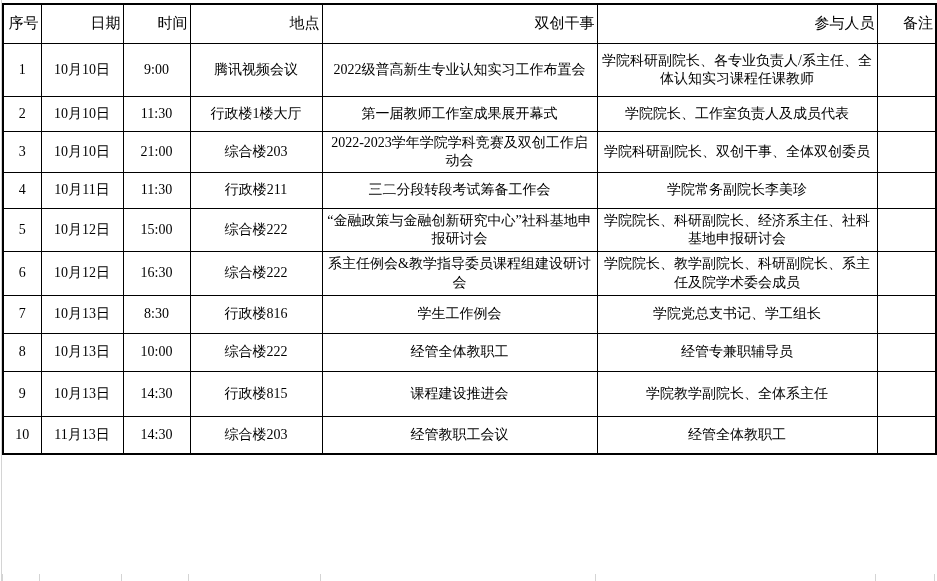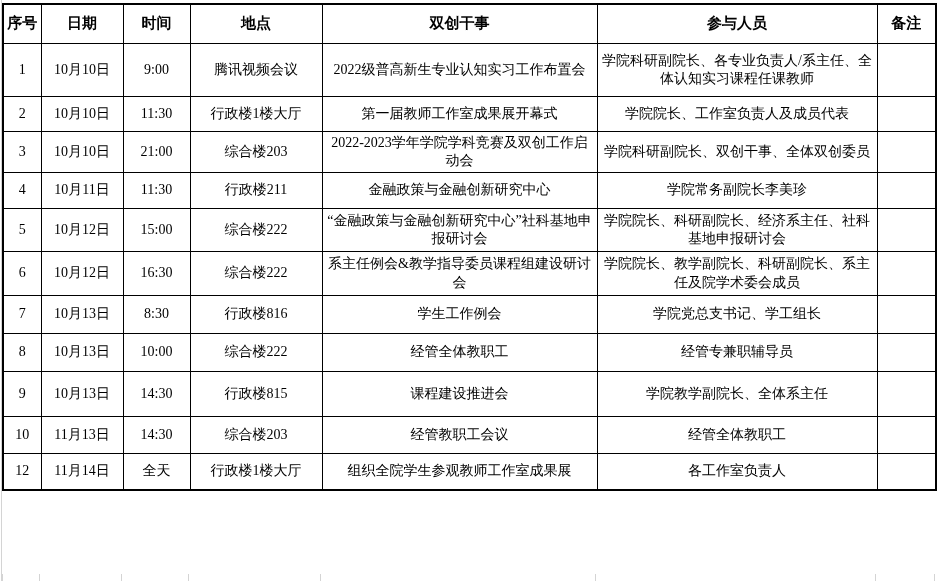--- a/index.html
+++ b/index.html
@@ -39,22 +39,23 @@
     border: 1px solid #000000;
     text-align: center;
     vertical-align: middle;
     padding: 0 2px;
     overflow: hidden;
     line-height: 1.3;
     word-break: break-all;
   }
   table.schedule th {
     font-size: 15px;
-    font-weight: bold;
+    font-weight: normal;
     height: 38px;
+    text-align: right;
   }
   table.schedule td {
     font-size: 14px;
   }
   table.schedule {
     border: 2px solid #000000;
   }
   .grid-strip {
     position: absolute;
     left: 2px;
@@ -125,21 +126,21 @@
           <td>综合楼203</td>
           <td>2022-2023学年学院学科竞赛及双创工作启动会</td>
           <td>学院科研副院长、双创干事、全体双创委员</td>
           <td></td>
         </tr>
         <tr style="height: 36px;">
           <td>4</td>
           <td>10月11日</td>
           <td>11:30</td>
           <td>行政楼211</td>
-          <td>金融政策与金融创新研究中心</td>
+          <td>三二分段转段考试筹备工作会</td>
           <td>学院常务副院长李美珍</td>
           <td></td>
         </tr>
         <tr style="height: 43px;">
           <td>5</td>
           <td>10月12日</td>
           <td>15:00</td>
           <td>综合楼222</td>
           <td>“金融政策与金融创新研究中心”社科基地申报研讨会</td>
           <td>学院院长、科研副院长、经济系主任、社科基地申报研讨会</td>
@@ -181,29 +182,20 @@
           <td>学院教学副院长、全体系主任</td>
           <td></td>
         </tr>
         <tr style="height: 37px;">
           <td>10</td>
           <td>11月13日</td>
           <td>14:30</td>
           <td>综合楼203</td>
           <td>经管教职工会议</td>
           <td>经管全体教职工</td>
-          <td></td>
-        </tr>
-        <tr style="height: 36px;">
-          <td>12</td>
-          <td>11月14日</td>
-          <td>全天</td>
-          <td>行政楼1楼大厅</td>
-          <td>组织全院学生参观教师工作室成果展</td>
-          <td>各工作室负责人</td>
           <td></td>
         </tr>
       </tbody>
   </table>
 
   <div class="grid-strip">
       <div class="seg" style="width: 38px;"></div>
       <div class="seg" style="width: 82px;"></div>
       <div class="seg" style="width: 67px;"></div>
       <div class="seg" style="width: 132px;"></div>

